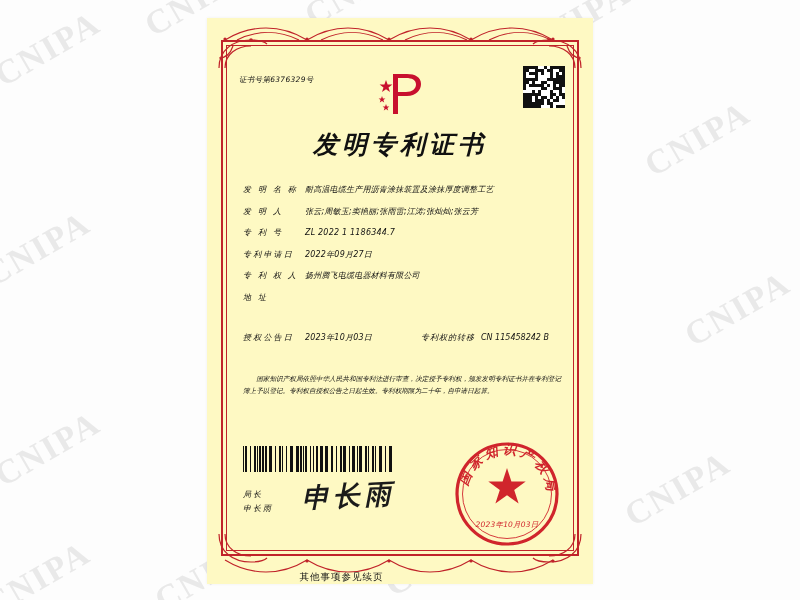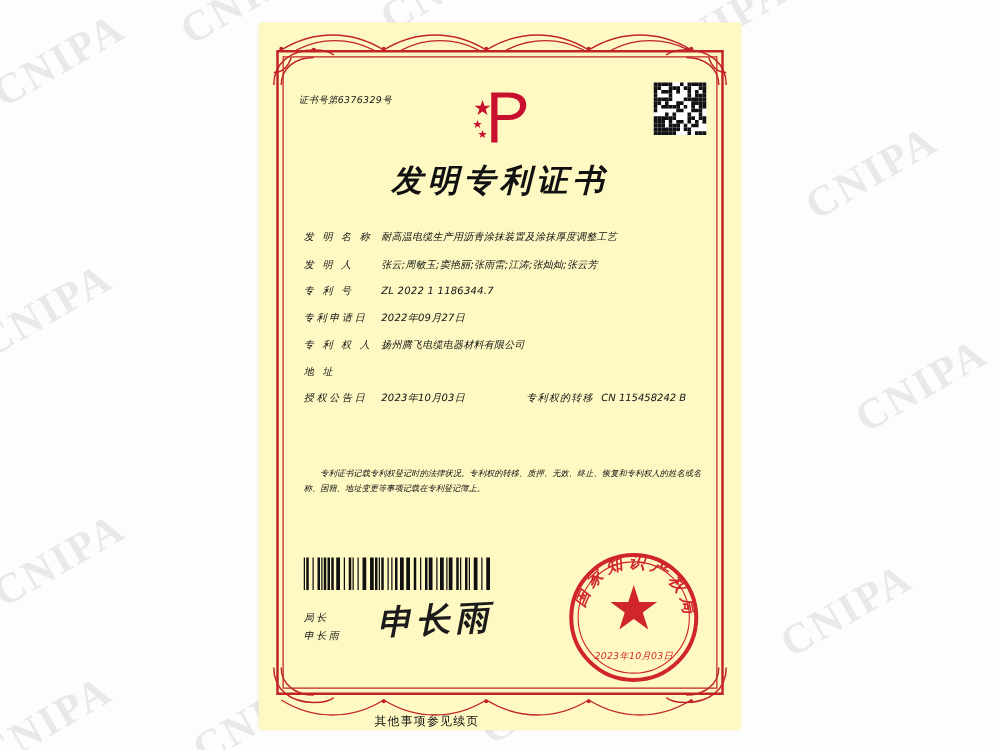--- a/index.html
+++ b/index.html
@@ -584,30 +584,30 @@
         <div class="lbl">专利申请日</div>
         <div class="val">2022年09月27日</div>
       </div>
       <div class="row">
         <div class="lbl">专 利 权 人</div>
         <div class="val">扬州腾飞电缆电器材料有限公司</div>
       </div>
       <div class="row">
         <div class="lbl">地 址</div>
       </div>
-      <div class="row two" style="margin-top:9px;">
+      <div class="row two" style="margin-top:28px;">
         <div class="lbl">授权公告日</div>
         <div class="val">2023年10月03日</div>
         <div class="lbl2">专利权的转移</div>
         <div class="val2">CN 115458242 B</div>
       </div>
     </div>
 
     <div id="paras">
-      <p>专利证书记载专利权登记时的法律状况。专利权的转移、质押、无效、终止、恢复和专利权人的姓名或名称、国籍、地址变更等事项记载在专利登记簿上。</p>
+      <p>国家知识产权局依照中华人民共和国专利法进行审查，决定授予专利权，颁发发明专利证书并在专利登记簿上予以登记。专利权自授权公告之日起生效。专利权期限为二十年，自申请日起算。</p>
     </div>
 
     <div id="barcode">
         <i style="width: 1px; margin-right: 1px;"></i>
         <i style="width: 2px; margin-right: 3px;"></i>
         <i style="width: 1px; margin-right: 3px;"></i>
         <i style="width: 2px; margin-right: 1px;"></i>
         <i style="width: 1px; margin-right: 1px;"></i>
         <i style="width: 2px; margin-right: 1px;"></i>
         <i style="width: 2px; margin-right: 1px;"></i>

